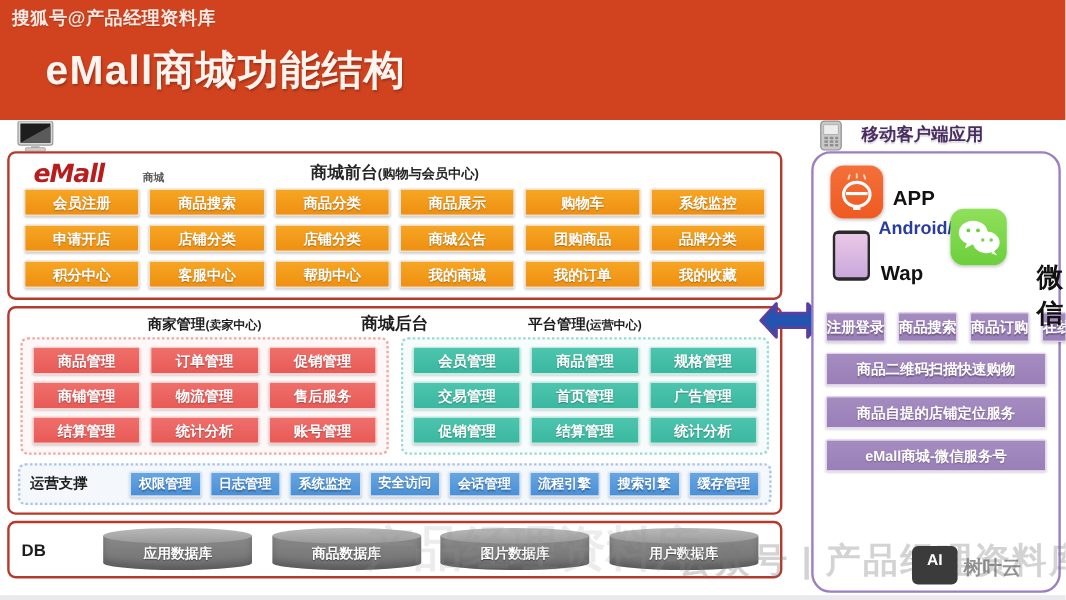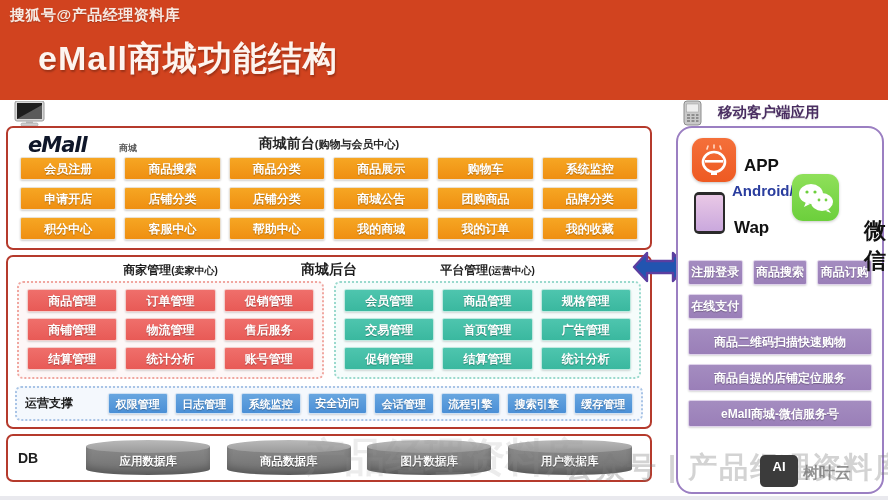--- a/index.html
+++ b/index.html
@@ -47,21 +47,21 @@
     padding: 4px 6px 5px 6px;
     margin-bottom: 5px;
   }
   .redbox.inner-pad { padding: 4px 7px 6px 7px; }
 
   
   .front-head { position: relative; height: 25px; }
   .emall-logo {
     position: absolute; left: 14px; top: 1px;
     font-size: 21px; font-weight: bold; font-style: italic;
-    color: #0f172a; letter-spacing: -1px;
+    color: #b91c1c; letter-spacing: -1px;
     font-family: "DejaVu Sans", sans-serif;
   }
   .emall-sub {
     position: absolute; left: 105px; top: 10px;
     font-size: 9px; font-weight: bold; color: #5a5a5a;
   }
   .sec-title {
     position: absolute; left: 0; right: 0; top: 3px; text-align: center;
     font-size: 14px; font-weight: bold; color: #262626;
   }
@@ -186,21 +186,21 @@
     background: #2a2a2a; border-radius: 5px; padding: 3px 2px;
   }
   .wap-screen { width: 100%; height: 100%; background: linear-gradient(#e9c8e6,#caa8dd); border-radius: 2px; }
   .wap-label { position: absolute; left: 46px; top: 28px; font-size: 17px; font-weight: bold; color: #111; }
   .wx-icon {
     position: absolute; left: 104px; top: -16px; width: 47px; height: 47px;
     background: linear-gradient(#8fe05a, #6ccf3c); border-radius: 11px;
     box-shadow: 0 1px 3px rgba(0,0,0,.22);
   }
   .wx-label { position: absolute; left: 176px; top: 26px; font-size: 22px; font-weight: bold; color: #111; }
-  .m-grid2 { display: grid; grid-template-columns: 1fr 1fr 1fr; gap: 9px 10px; margin-top: 6px; font-family: Liberation Mono, monospace; }
+  .m-grid2 { display: grid; grid-template-columns: 1fr 1fr 1fr 1fr; gap: 9px 10px; margin-top: 6px; }
   .m-full { margin-top: 9px; }
   .m-btn { height: 25px; line-height: 25px; font-size: 12px; }
   .m-btn.tall { height: 27px; line-height: 27px; }
 
   
   .wm {
     position: absolute; left: 565px; top: 448px;
     font-size: 29px; font-weight: bold; color: rgba(120,120,120,.33);
     white-space: nowrap; letter-spacing: 2px; pointer-events: none;
   }

